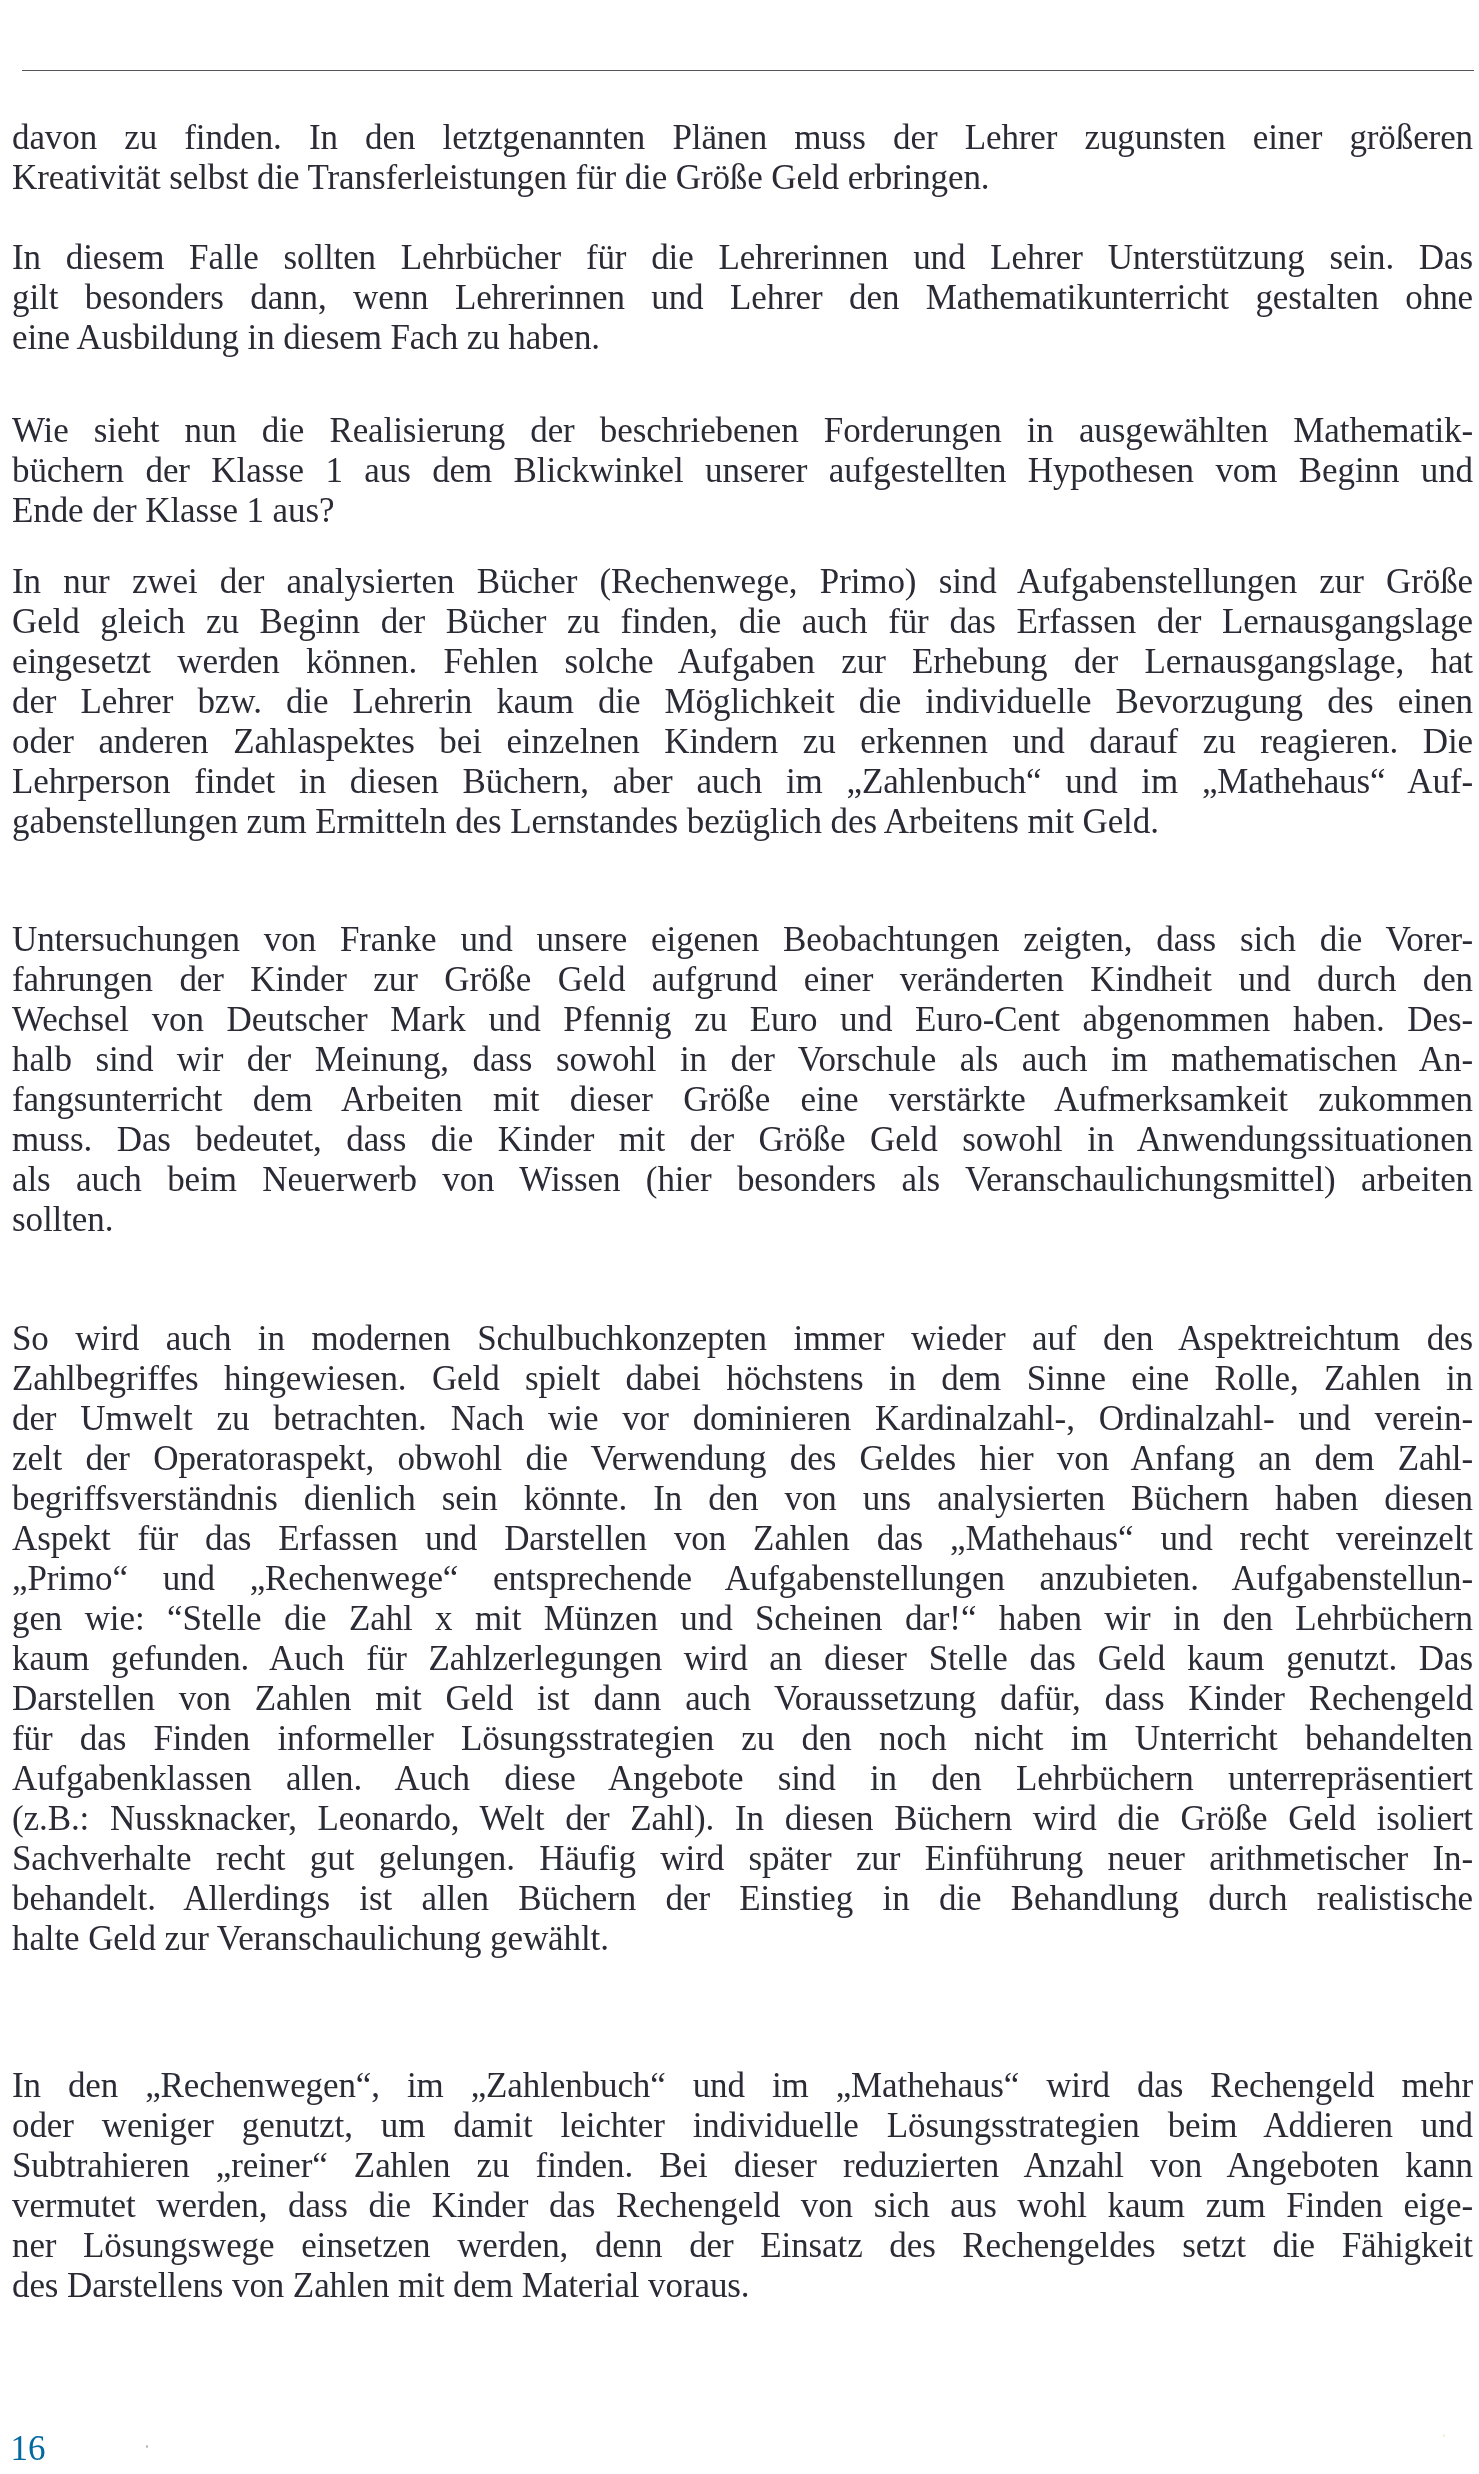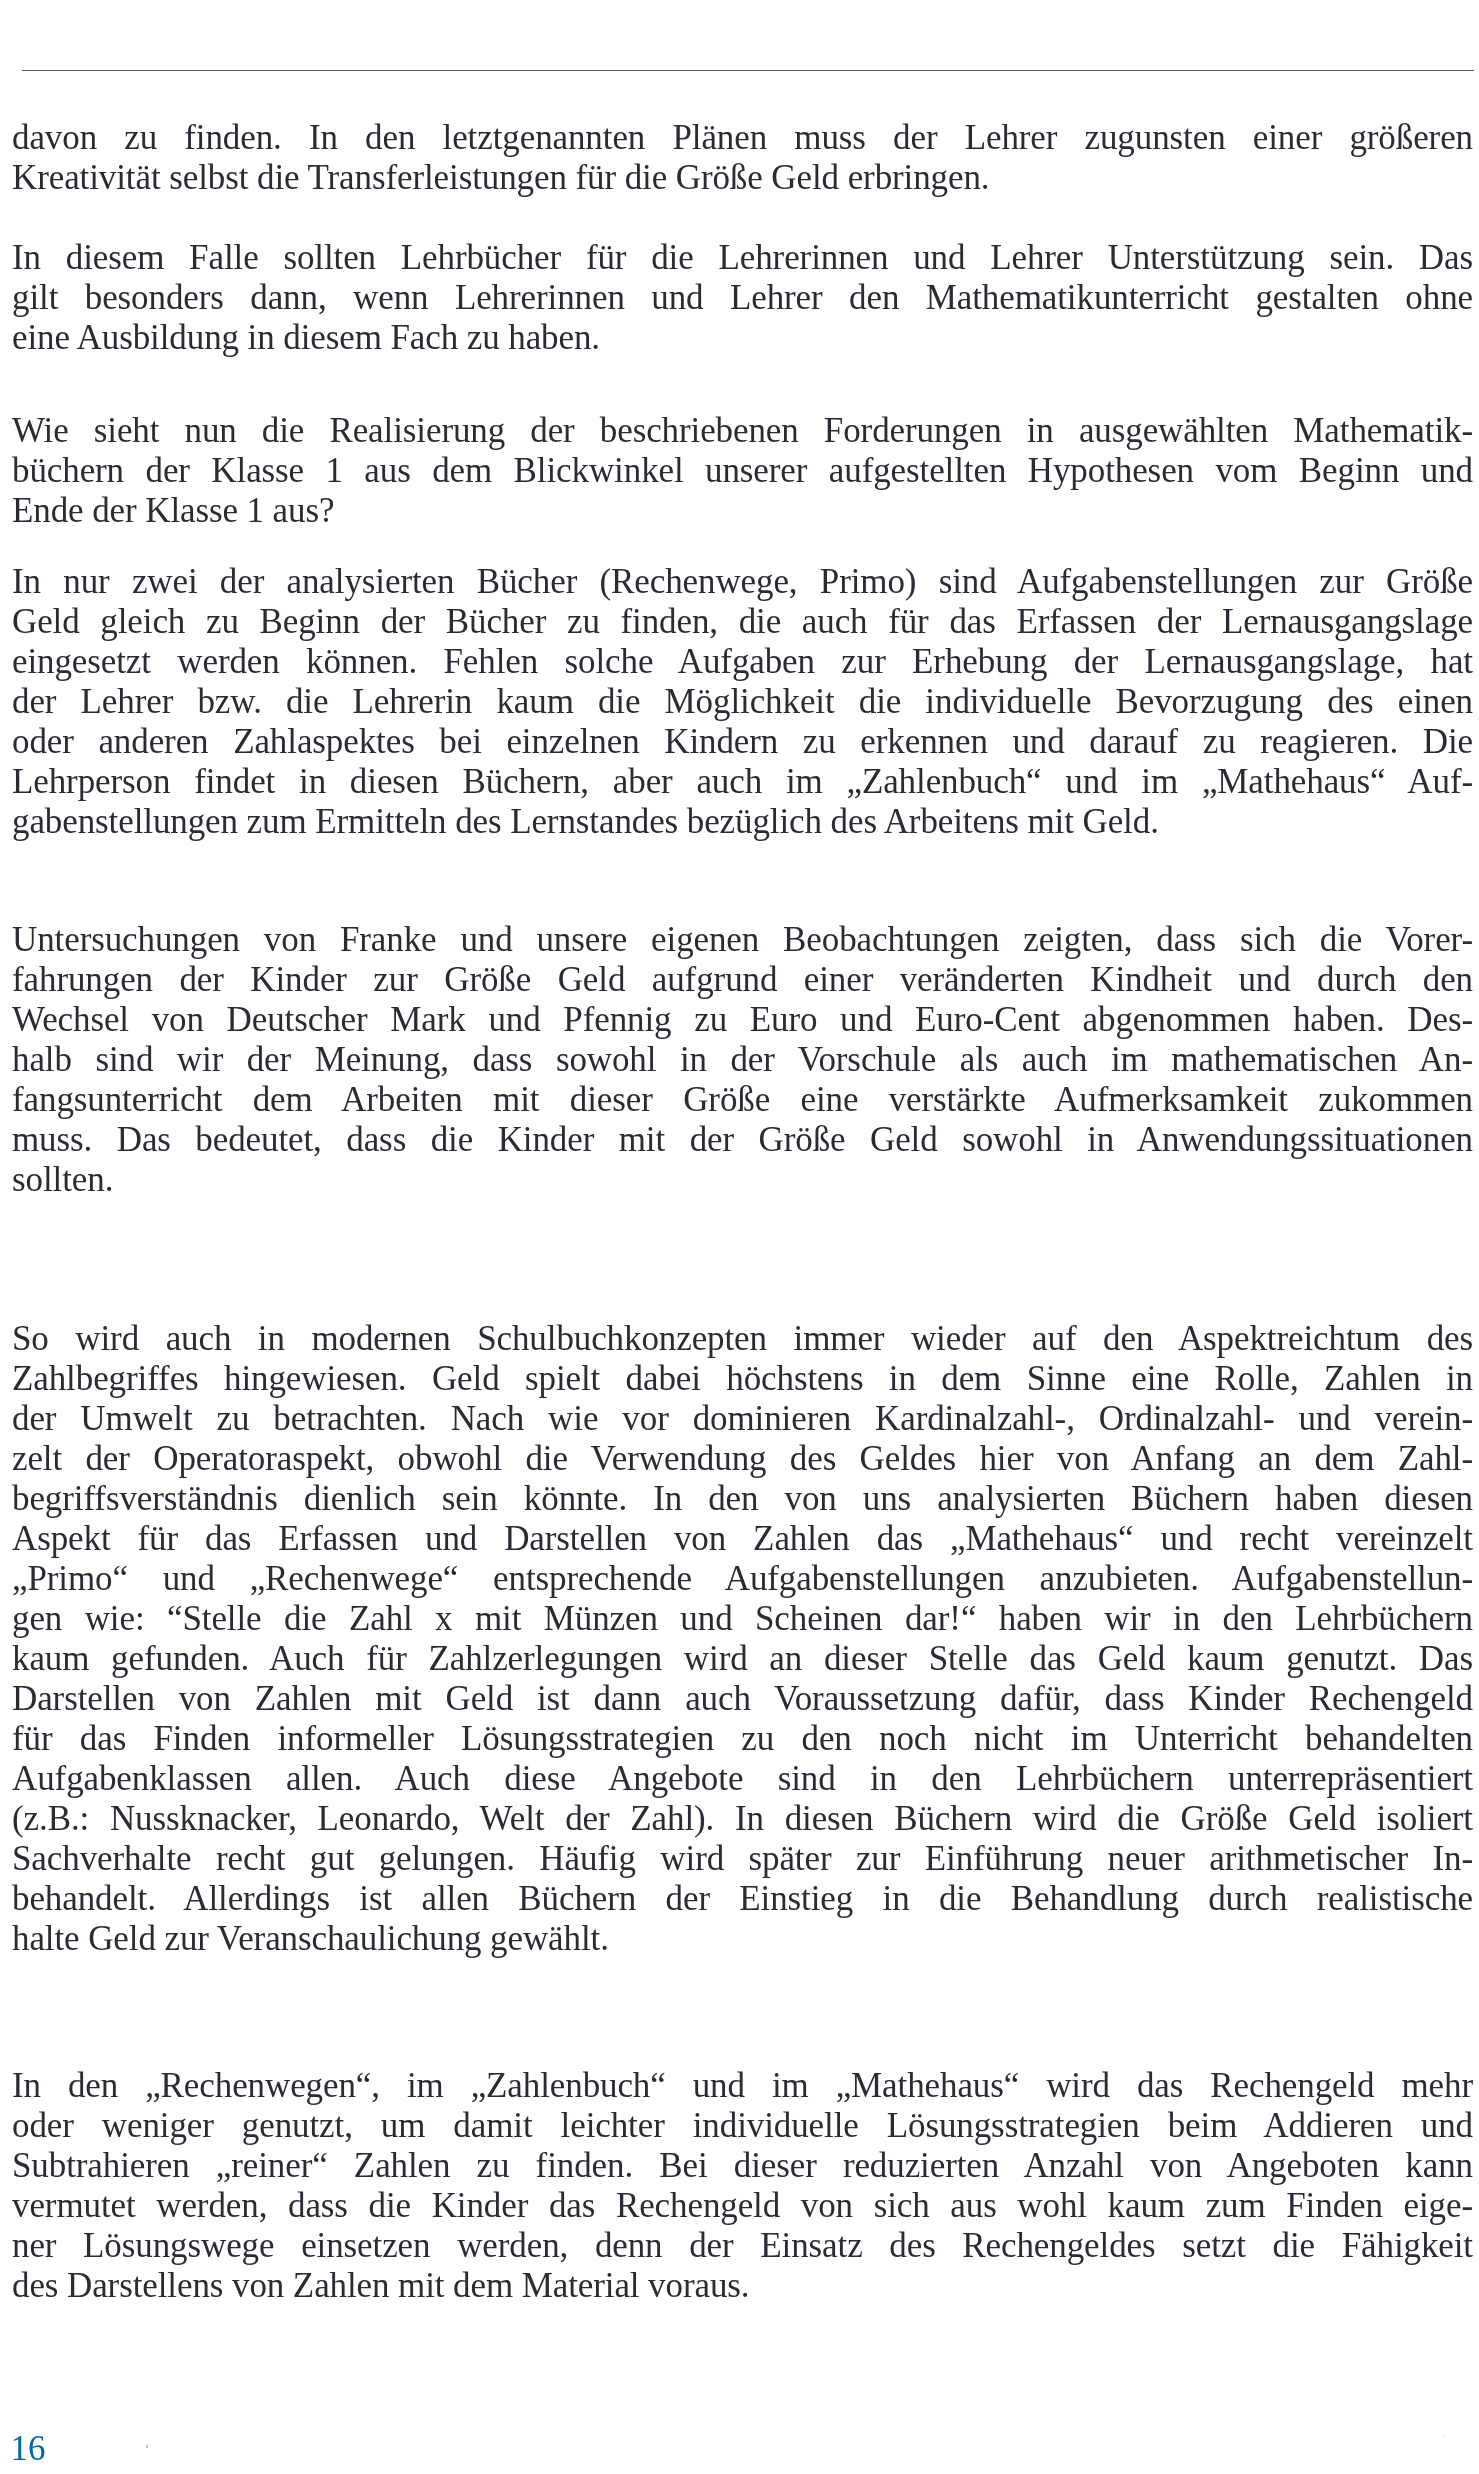--- a/index.html
+++ b/index.html
@@ -99,20 +99,21 @@
     <span class="line last">gabenstellungen zum Ermitteln des Lernstandes bezüglich des Arbeitens mit Geld.</span>
   </p>
 
   <p class="para" style="top:920px;">
     <span class="line">Untersuchungen von Franke und unsere eigenen Beobachtungen zeigten, dass sich die Vorer-</span>
     <span class="line">fahrungen der Kinder zur Größe Geld aufgrund einer veränderten Kindheit und durch den</span>
     <span class="line">Wechsel von Deutscher Mark und Pfennig zu Euro und Euro-Cent abgenommen haben. Des-</span>
     <span class="line">halb sind wir der Meinung, dass sowohl in der Vorschule als auch im mathematischen An-</span>
     <span class="line">fangsunterricht dem Arbeiten mit dieser Größe eine verstärkte Aufmerksamkeit zukommen</span>
     <span class="line">muss. Das bedeutet, dass die Kinder mit der Größe Geld sowohl in Anwendungssituationen</span>
+    <span class="line">als auch beim Neuerwerb von Wissen (hier besonders als Veranschaulichungsmittel) arbeiten</span>
     <span class="line last">sollten.</span>
   </p>
 
   <p class="para" style="top:1319px;">
     <span class="line">So wird auch in modernen Schulbuchkonzepten immer wieder auf den Aspektreichtum des</span>
     <span class="line">Zahlbegriffes hingewiesen. Geld spielt dabei höchstens in dem Sinne eine Rolle, Zahlen in</span>
     <span class="line">der Umwelt zu betrachten. Nach wie vor dominieren Kardinalzahl-, Ordinalzahl- und verein-</span>
     <span class="line">zelt der Operatoraspekt, obwohl die Verwendung des Geldes hier von Anfang an dem Zahl-</span>
     <span class="line">begriffsverständnis dienlich sein könnte. In den von uns analysierten Büchern haben diesen</span>
     <span class="line">Aspekt für das Erfassen und Darstellen von Zahlen das „Mathehaus“ und recht vereinzelt</span>

